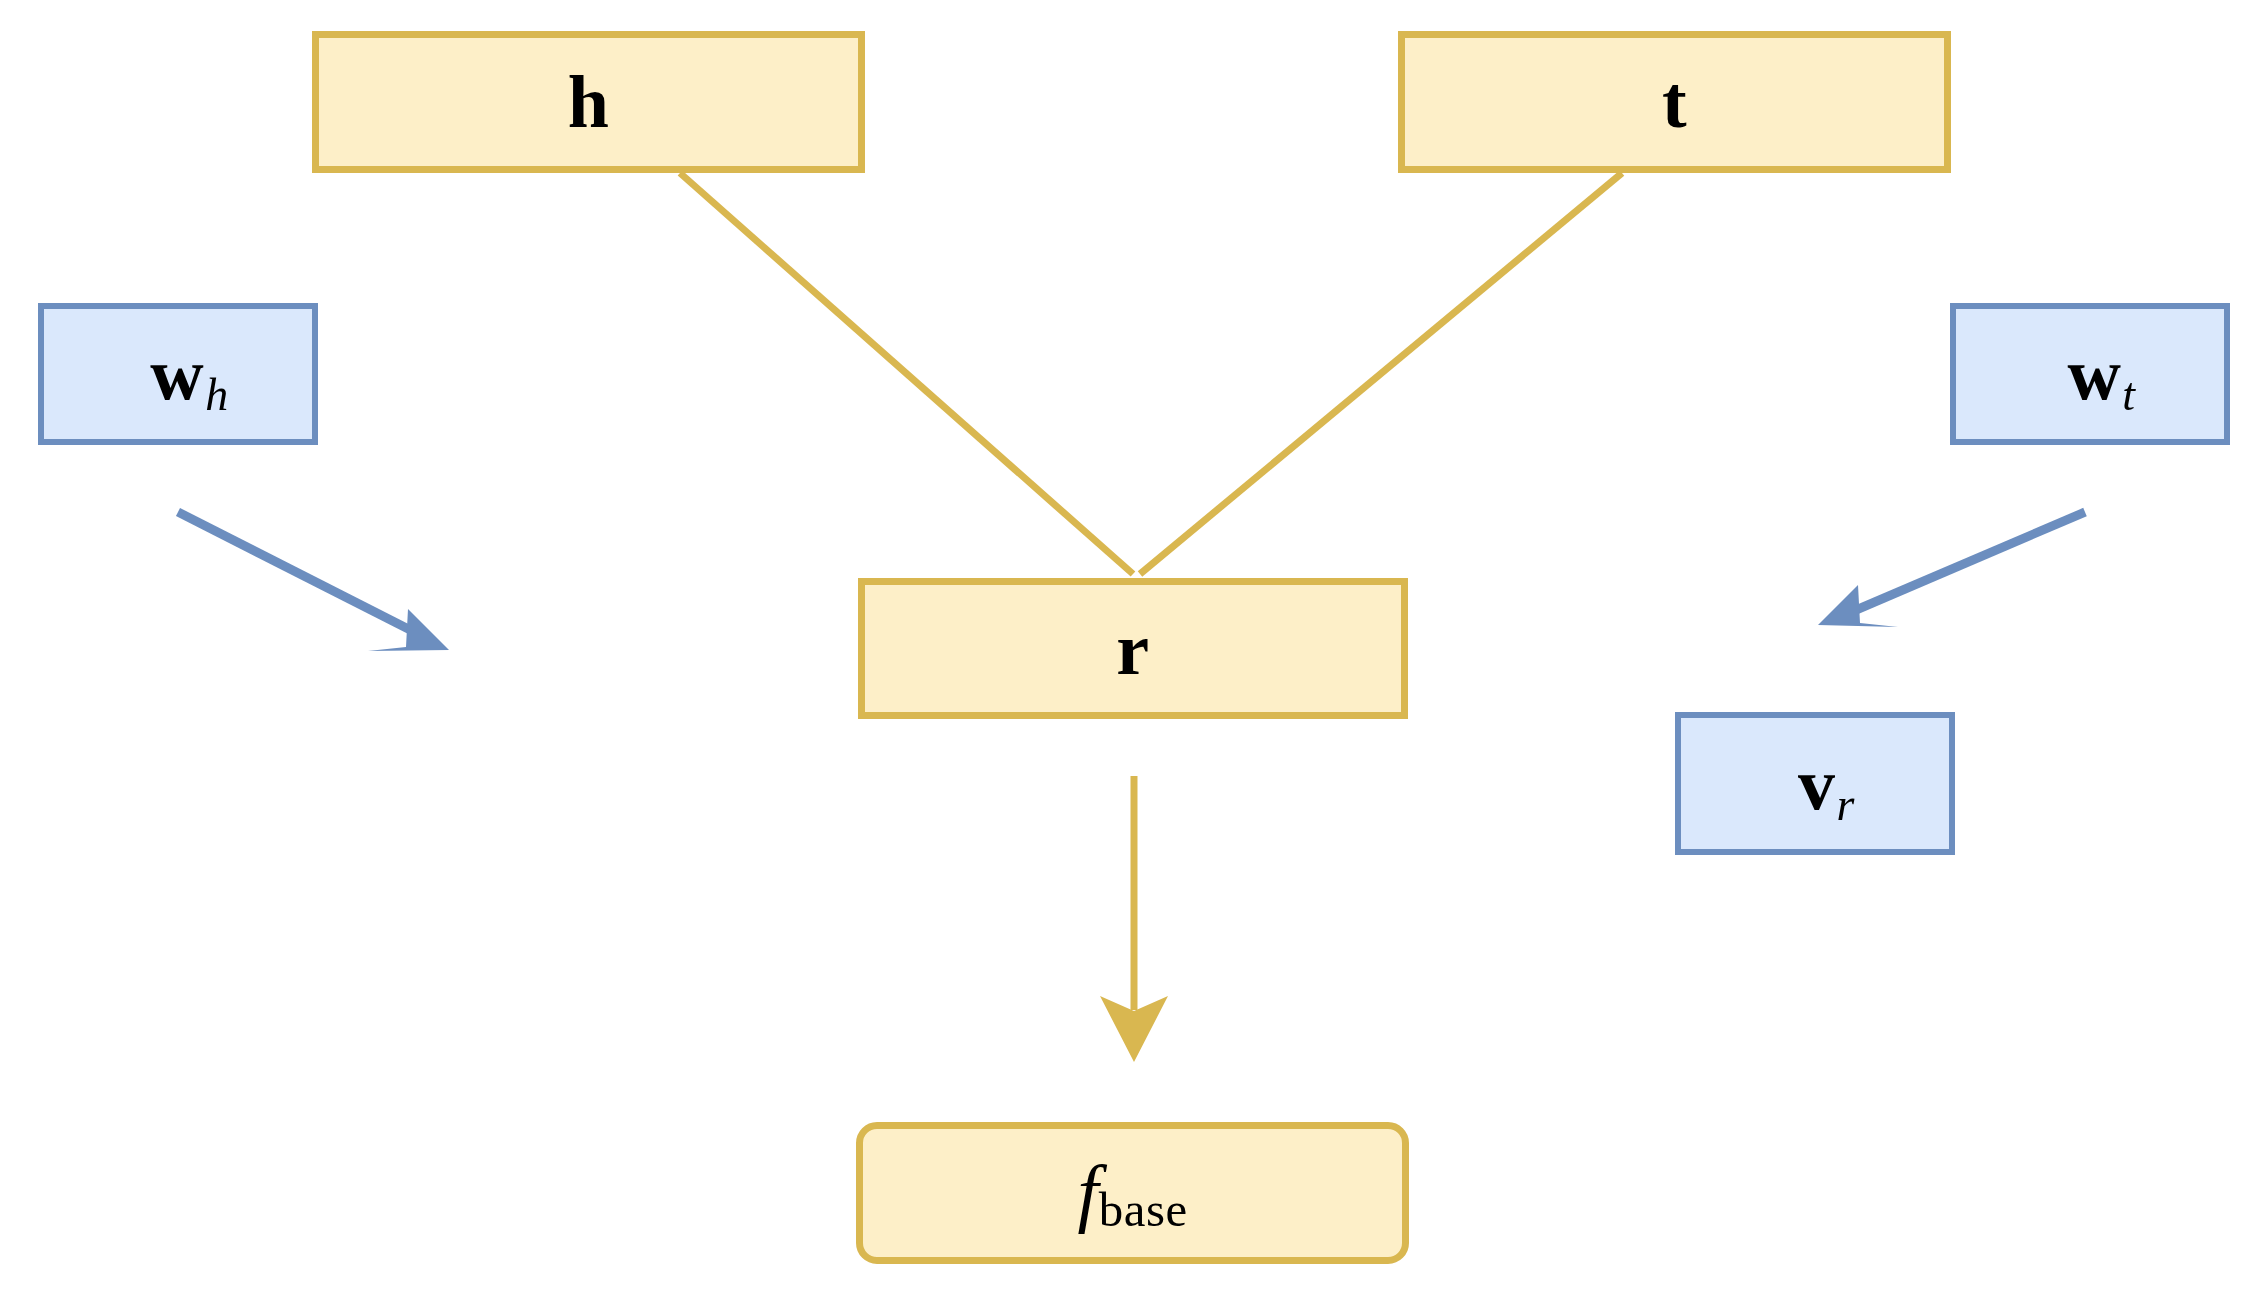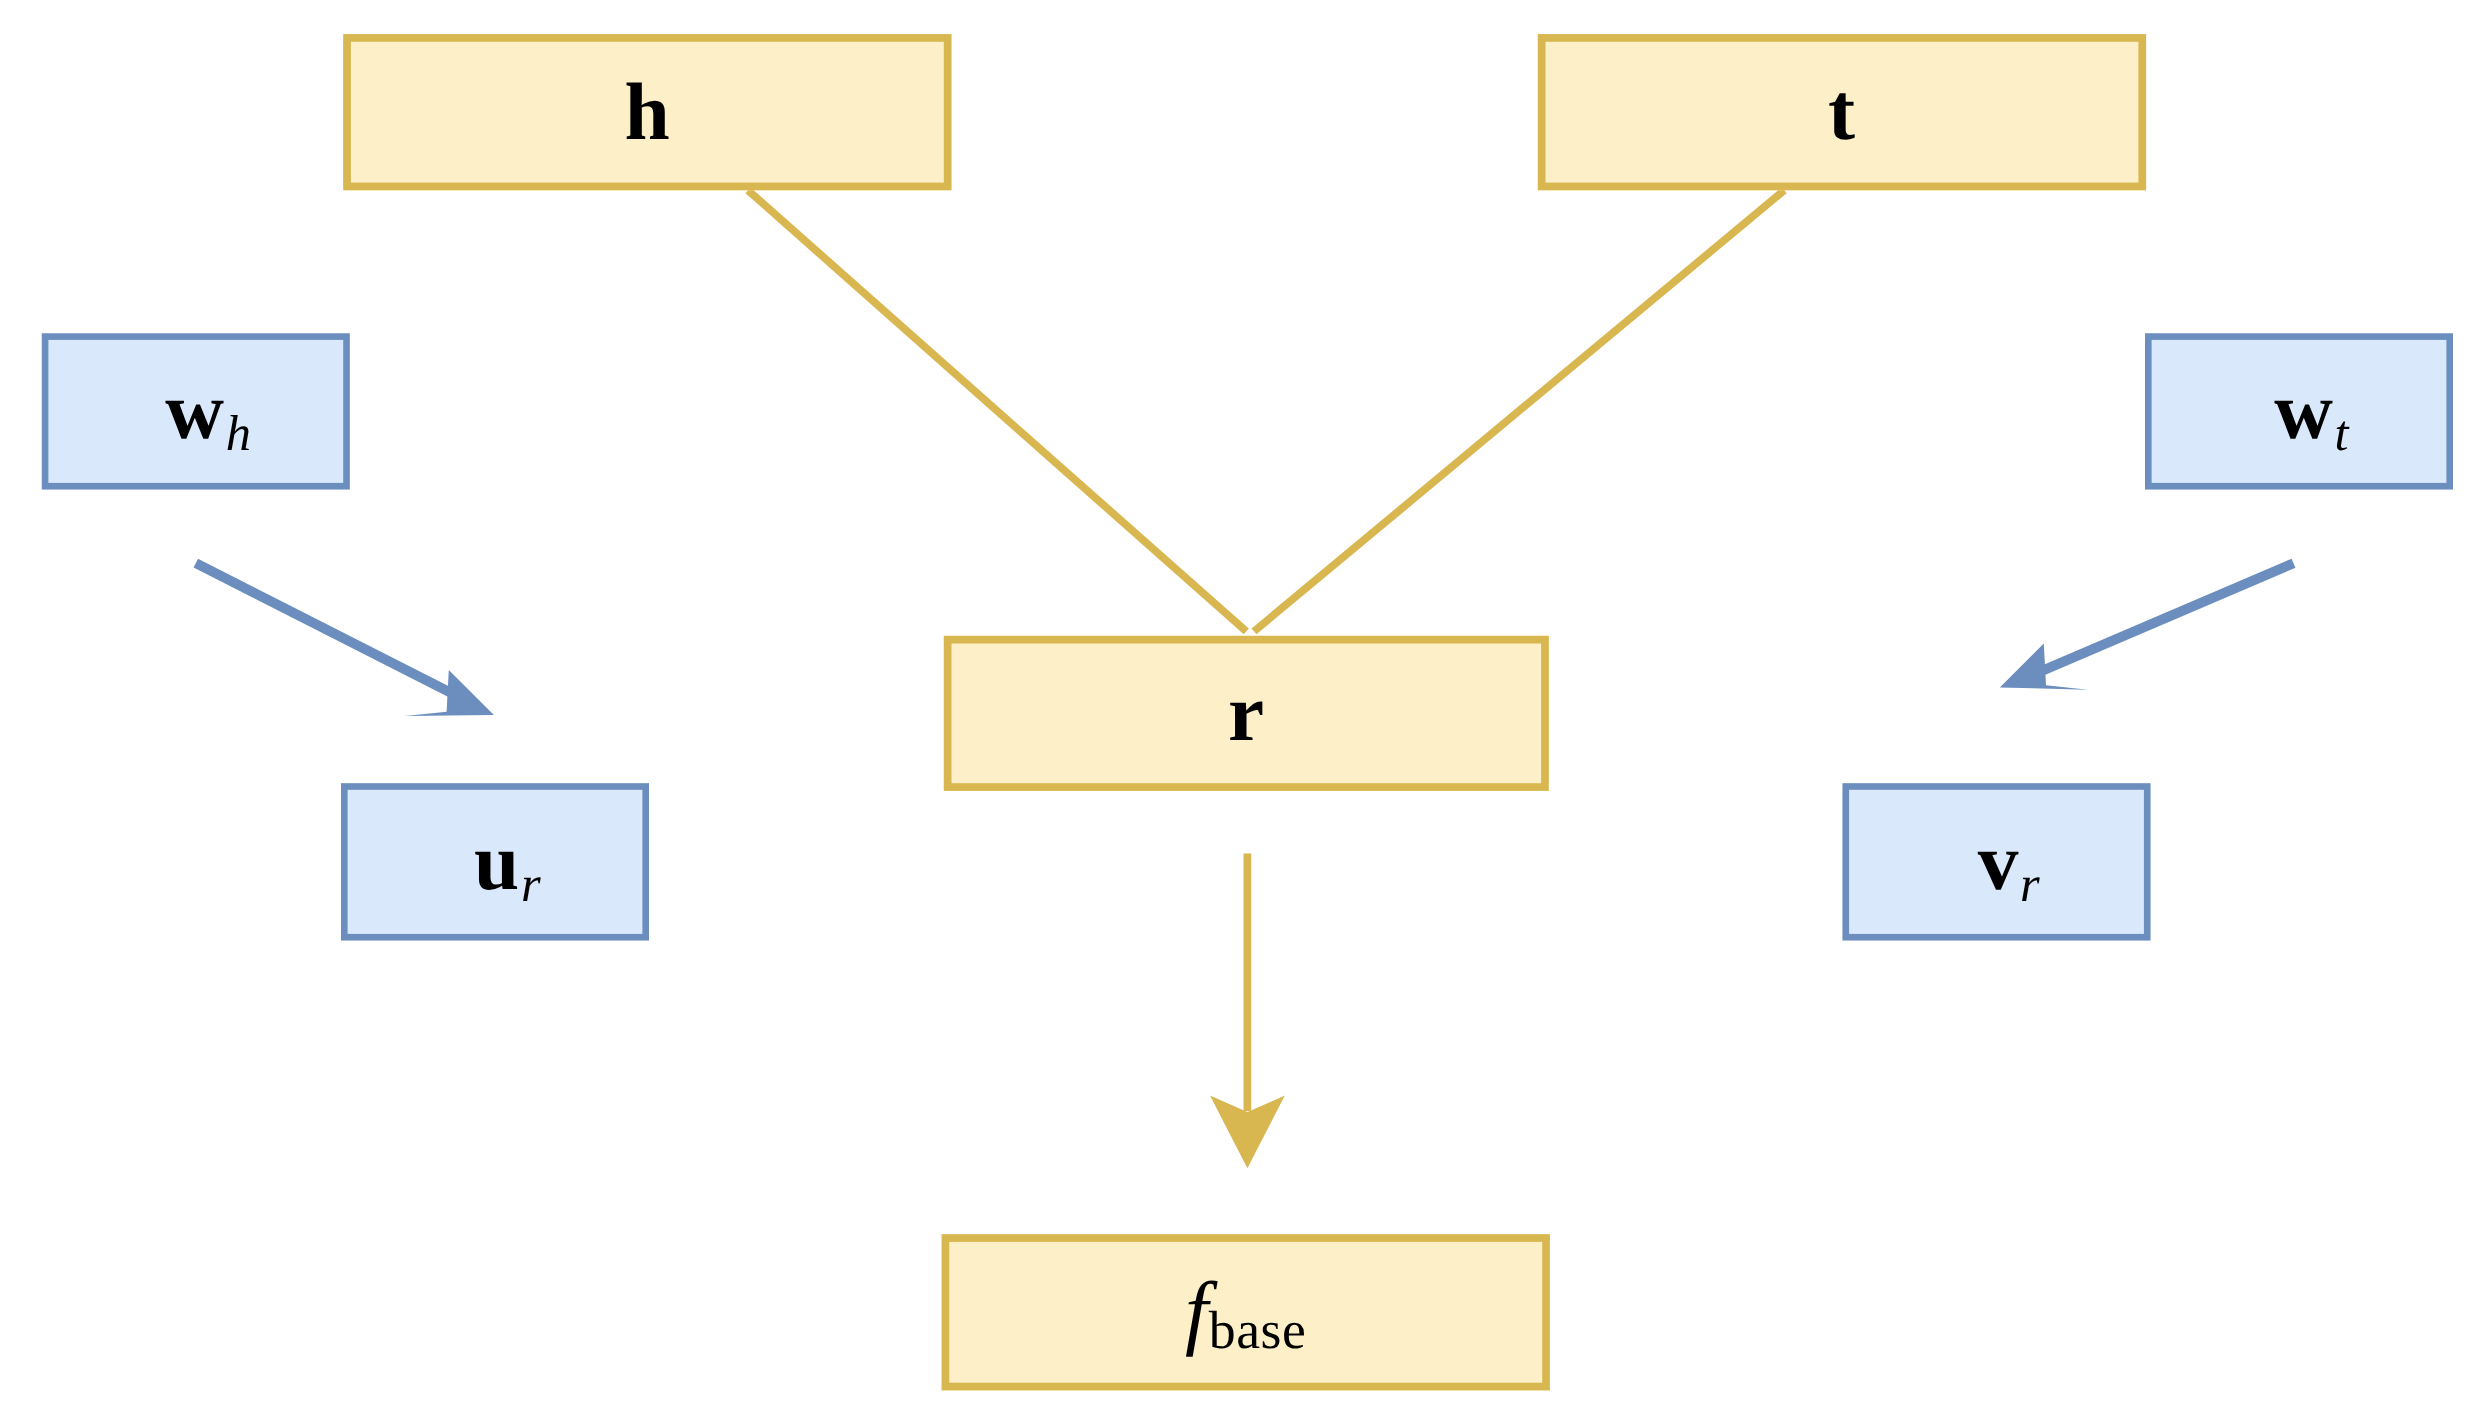--- a/index.html
+++ b/index.html
@@ -67,21 +67,21 @@
     font-weight: normal;
     font-size: 0.66em;
     vertical-align: baseline;
     position: relative;
     top: 0.16em;
   }
   
   #node-h      { left: 312px;  top: 31px;   width: 553px;  height: 142px; }
   #node-t      { left: 1398px; top: 31px;   width: 553px;  height: 142px; }
   #node-r      { left: 858px;  top: 578px;  width: 550px;  height: 141px; }
-  #node-fbase  { left: 856px;  top: 1122px; width: 553px;  height: 142px; }
+  #node-fbase  { left: 856px;  top: 1122px; width: 553px;  height: 142px; border-radius: 21px; }
   #node-wh     { left: 38px;   top: 303px;  width: 280px;  height: 142px; }
   #node-ur     { left: 310px;  top: 712px;  width: 280px;  height: 143px; }
   #node-wt     { left: 1950px; top: 303px;  width: 280px;  height: 142px; }
   #node-vr     { left: 1675px; top: 712px;  width: 280px;  height: 143px; }
 </style>
 </head>
 <body>
 
 <div id="diagram-root">
 
@@ -114,23 +114,20 @@
   </div>
 
   <div class="node node-yellow" id="node-fbase">
     <span class="node-label"><span class="fn-italic">f</span><span class="fn-sub">base</span></span>
   </div>
 
   <div class="node node-blue" id="node-wh">
     <span class="node-label"><span>w</span><sub>h</sub></span>
   </div>
 
-  <div class="node node-blue" id="node-ur">
-    <span class="node-label"><span>u</span><sub>r</sub></span>
-  </div>
 
   <div class="node node-blue" id="node-wt">
     <span class="node-label"><span>w</span><sub>t</sub></span>
   </div>
 
   <div class="node node-blue" id="node-vr">
     <span class="node-label"><span>v</span><sub>r</sub></span>
   </div>
 
 </div>

